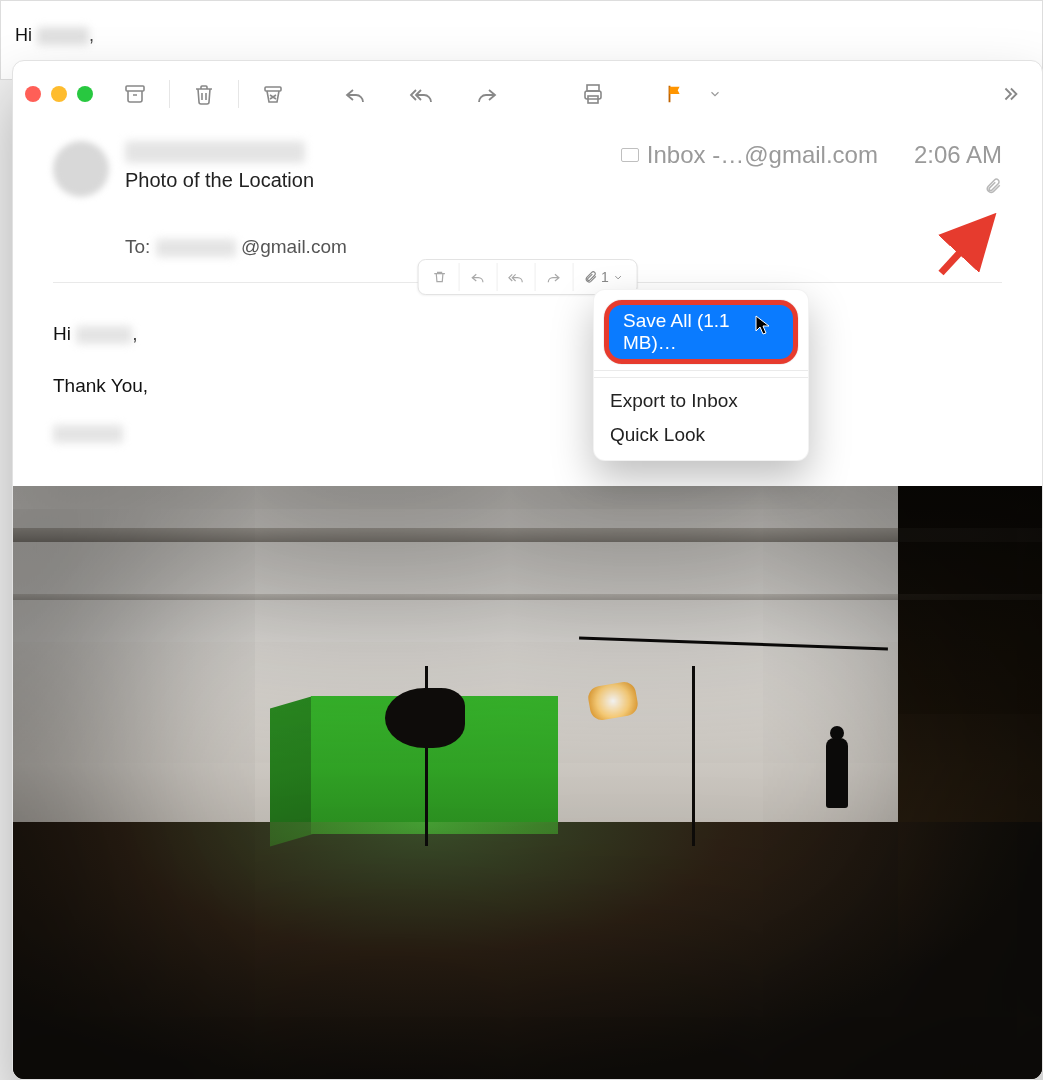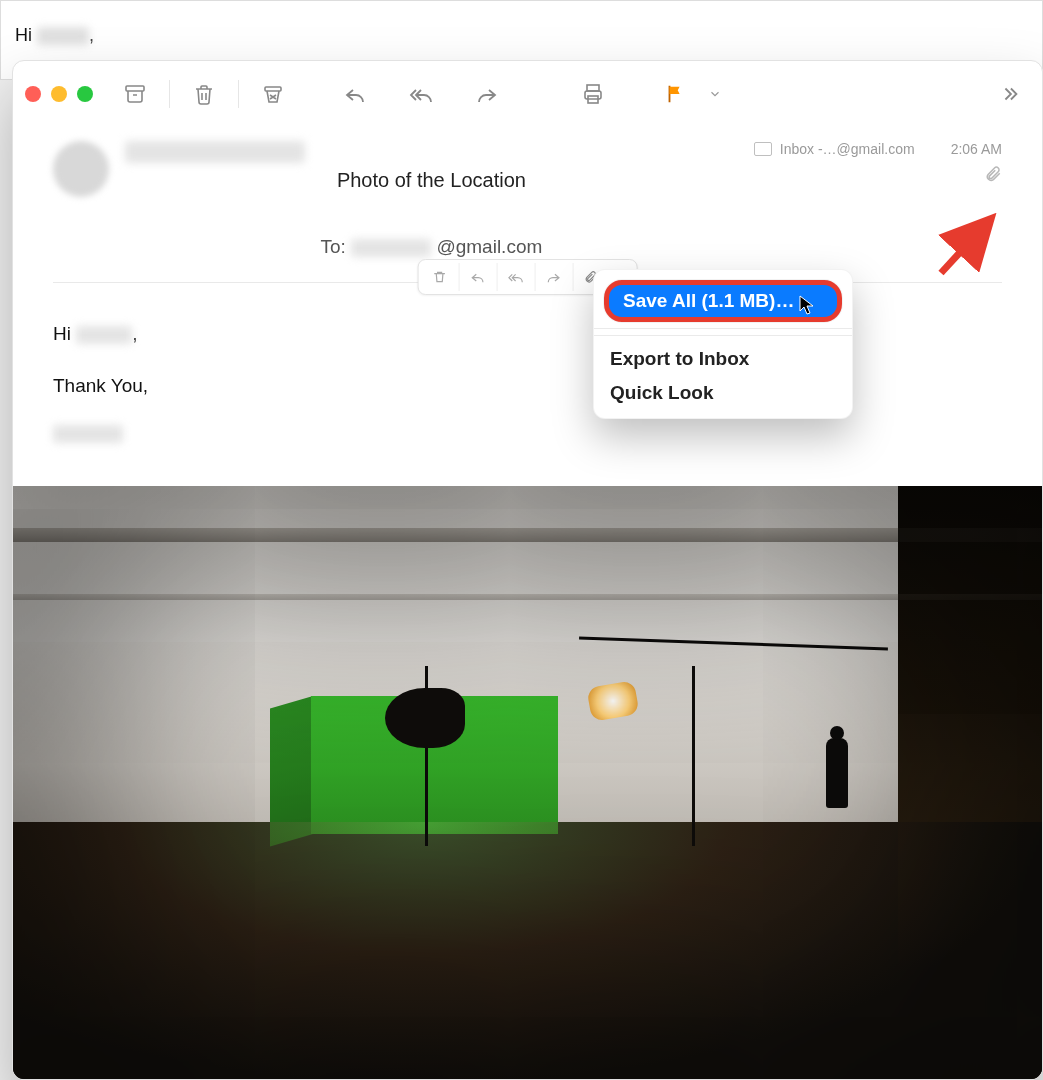--- a/index.html
+++ b/index.html
@@ -33,26 +33,26 @@
     .tbtn.flag svg { width:22px; height:22px; }
     .flag-ico { color:#ff9500; }
     .tbtn.dropchev { width:24px; color:#999; }
     .spacer { flex:1; }
     .tbtn.overflow { color:#888; }
 
     
     .header { padding:14px 40px 10px 40px; }
     .header-row { display:flex; gap:16px; align-items:flex-start; }
     .avatar { width:56px; height:56px; border-radius:50%; background:#d8d8d8; filter:blur(3px); flex:0 0 auto; }
-    .meta { flex:1;text-align:center; }
+    .meta { flex:1; }
     .from { height:22px; width:180px; background:#e4e4e4; filter:blur(4px); border-radius:4px; margin-bottom:6px; }
     .subject { font-size:20px; color:#222; margin-bottom:6px; }
     .to-row { font-size:19px; color:#555;margin-top:44px; }
     .to-name { display:inline-block; width:80px; height:18px; background:#e4e4e4; filter:blur(4px); vertical-align:middle; border-radius:3px; }
-    .right-meta { text-align:left; color:#9a9a9a; font-size:14px; }
+    .right-meta { text-align:left; color:#9a9a9a; font-size:24px; }
     .mailbox-row { display:flex; gap:8px; align-items:center; justify-content:flex-end; margin-bottom:8px; }
     .mailbox-ico { width:18px; height:14px; border:1.5px solid #bfbfbf; border-radius:2px; position:relative; }
     .attach-ico { margin-top:4px; }
 
     .divider { height:1px; background:#e9e9e9; margin:14px 40px 0 40px; }
 
     
     .inline-bar {
       position:absolute; left:50%; transform:translateX(-50%); top:198px;
       display:flex; align-items:center; gap:0px;
@@ -86,23 +86,23 @@
     .shot .boomarm { position:absolute; left:55%; top:26%; width:30%; height:3px; background:#0c0b0a; transform:rotate(2deg);} 
     .shot .cstand1 { position:absolute; left:40%; top:30%; width:3px; height:30%; background:#0c0b0a; }
     .shot .cstand1::after { content:""; position:absolute; left:-40px; top:12%; width:80px; height:60px; background:#0f0d0b; border-radius:50% 30% 40% 50%; }
     .shot .cstand2 { position:absolute; left:66%; top:30%; width:3px; height:30%; background:#0e0c0a; }
     .shot .person { position:absolute; left:79%; top:42%; width:22px; height:70px; background:#0c0b0a; border-radius:8px 8px 3px 3px; }
     .shot .person::before { content:""; position:absolute; left:4px; top:-12px; width:14px; height:14px; border-radius:50%; background:#0c0b0a; }
     .shot .vignette{ position:absolute; inset:0; box-shadow:inset 0 0 220px 80px rgba(0,0,0,.55);} 
 
     
     .menu {
-      position:absolute; left:580px; top:208px; width:260px;
+      position:absolute; left:580px; top:228px; width:216px;
       background:#fff; border-radius:12px; box-shadow:0 18px 40px rgba(0,0,0,.25);
-      padding:8px 0; z-index:20; border:1px solid rgba(0,0,0,.05);font-weight:bold;
+      padding:8px 0; z-index:20; border:1px solid rgba(0,0,0,.05);
     }
     .menu .item { padding:6px 16px; font-size:19px; display:flex; align-items:center; gap:10px; color:#222; cursor:pointer;}
     .menu .item.hl { background:#0a7bff; color:#fff; border-radius:18px; margin:2px 10px; padding:5px 14px; position:relative; border:5px solid #e63b2e; box-shadow:0 0 0 1px rgba(0,0,0,.05);}    
     .menu hr { border:none; border-top:1px solid #eaeaea; margin:6px 0; }
     .menu .file-ico { width:20px; height:20px; border-radius:3px; background:linear-gradient(#9ad0ff,#3c93ea); display:inline-block; box-shadow:inset 0 0 0 1px rgba(0,0,0,.1);}    
     .menu .cursor { position:absolute; right:22px; top:10px; }
 
     
     .anno-arrow {
       position:absolute; width:70px; height:70px; z-index:30;

